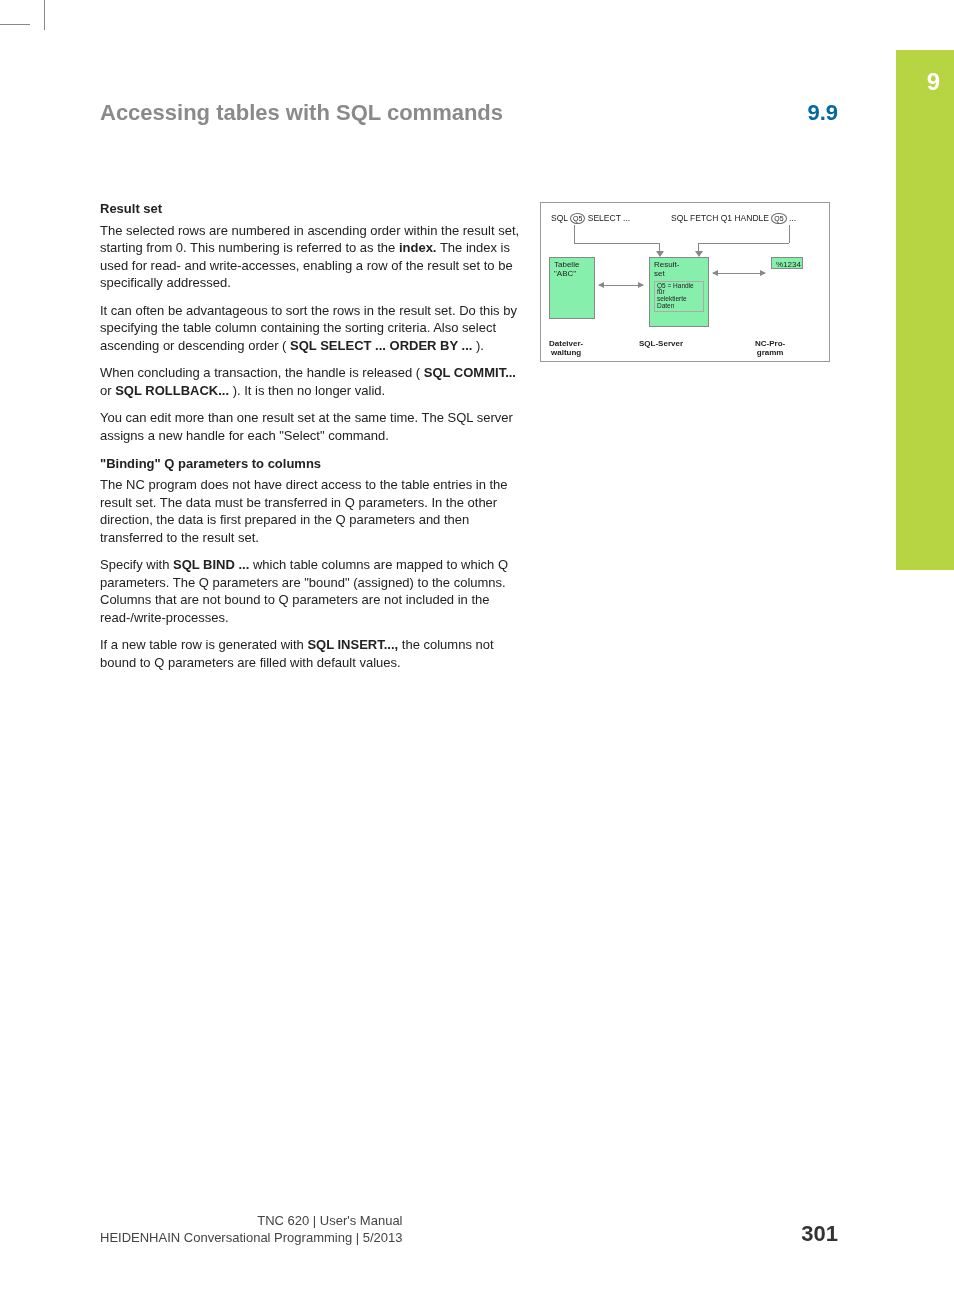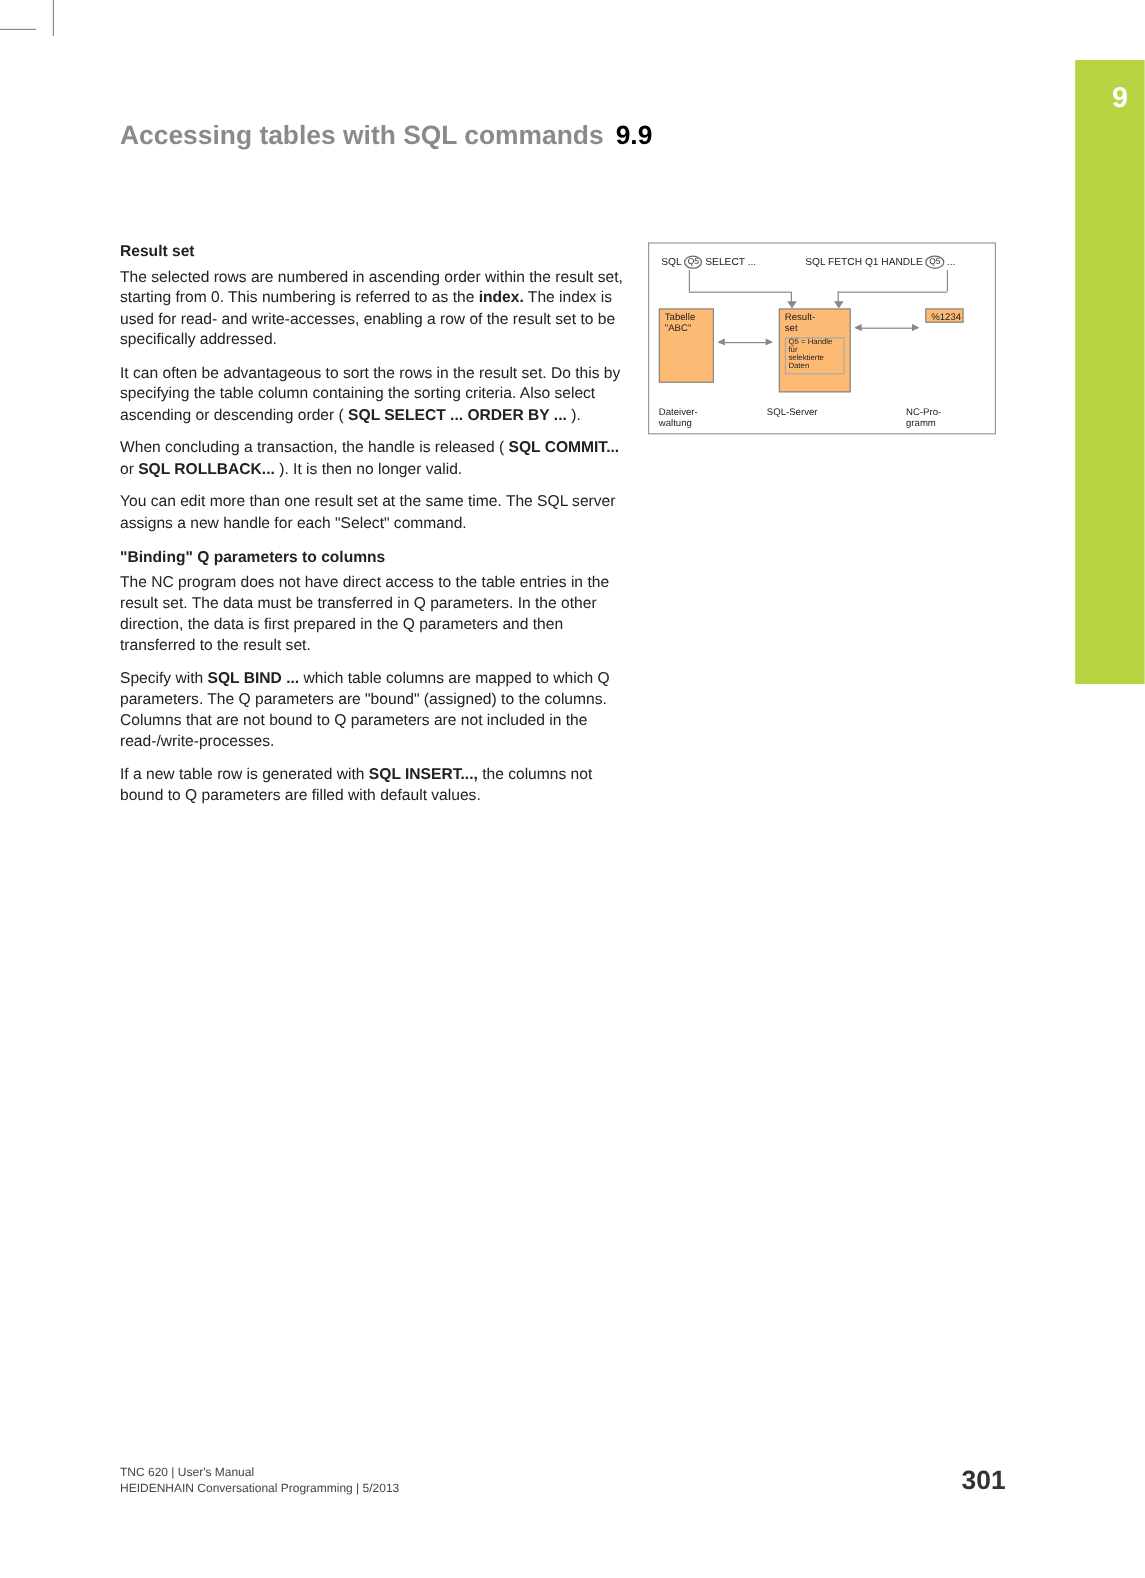--- a/index.html
+++ b/index.html
@@ -2,39 +2,39 @@
 <html><head>
 <meta charset="utf-8">
 <style>
   * { box-sizing: border-box; margin: 0; padding: 0; }
   html, body { width: 954px; height: 1315px; background: #fff; font-family: Arial, Helvetica, sans-serif; color: #222; }
   .page { position: relative; width: 954px; height: 1315px; }
   .crop-tl-h { position: absolute; left: 0; top: 24px; width: 30px; height: 1px; background: #888; }
   .crop-tl-v { position: absolute; left: 44px; top: 0; width: 1px; height: 30px; background: #888; }
   .side-tab { position: absolute; right: 0; top: 50px; width: 58px; height: 520px; background: #b7d442; }
   .side-tab .num { position: absolute; top: 18px; right: 14px; font-weight: 700; font-size: 24px; color: #fff; }
-  .header { position: absolute; top: 100px; left: 100px; right: 116px; display: flex; justify-content: flex-start; align-items: baseline; gap: 10px; }
+  .header { position: absolute; top: 100px; left: 100px; right: 116px; display: flex; justify-content: space-between; align-items: baseline; gap: 34px; }
   .header .title { font-size: 22px; font-weight: 700; color: #8a8a8a; }
-  .header .sec { font-size: 22px; font-weight: 700; color: #000000; }
+  .header .sec { font-size: 22px; font-weight: 700; color: #0369a1; }
   .content { position: absolute; top: 200px; left: 100px; width: 730px; display: flex; gap: 20px; }
   .textcol { width: 420px; font-size: 13px; line-height: 1.35; }
   .textcol h4 { font-size: 13px; font-weight: 700; margin-bottom: 4px; }
   .textcol p { margin-bottom: 10px; }
   .run b { font-weight: 700; }
   .figcol { width: 290px; }
   .diagram { border: 1px solid #999; width: 290px; height: 160px; position: relative; margin-top: 2px; }
-  .dbox { position: absolute; border: 1px solid #888; background: #fdba74; font-size: 8px; padding: 3px 4px; line-height: 1.1; }
-  .dlabel { position: absolute; font-size: 8px; font-weight: 400; }
+  .dbox { position: absolute; border: 1px solid #888; background: #86efac; font-size: 8px; padding: 3px 4px; line-height: 1.1; }
+  .dlabel { position: absolute; font-size: 8px; font-weight: 700; text-align: center; }
   .dtop { position: absolute; font-size: 8.5px; top: 10px; }
   .circ { display: inline-block; border: 1px solid #666; border-radius: 50%; font-size: 7px; padding: 0 2px; line-height: 9px; vertical-align: middle; }
   .arrow { position: absolute; height: 1px; background: #888; }
   .arrow::after { content: ""; position: absolute; right: -1px; top: -3px; border-left: 6px solid #888; border-top: 3.5px solid transparent; border-bottom: 3.5px solid transparent; }
   .arrow.double::before { content: ""; position: absolute; left: -1px; top: -3px; border-right: 6px solid #888; border-top: 3.5px solid transparent; border-bottom: 3.5px solid transparent; }
   .footer { position: absolute; left: 100px; right: 116px; bottom: 68px; display: flex; justify-content: space-between; align-items: flex-end; }
-  .footer .fl { font-size: 10px; color: #444; line-height: 1.3; }
+  .footer .fl { font-size: 13px; color: #444; line-height: 1.3; text-align: right; }
   .footer .pg { font-size: 22px; font-weight: 700; color: #333; }
 </style>
 </head>
 <body>
 
 <div class="page">
   <div class="crop-tl-h"></div>
   <div class="crop-tl-v"></div>
 
   <div class="side-tab">

